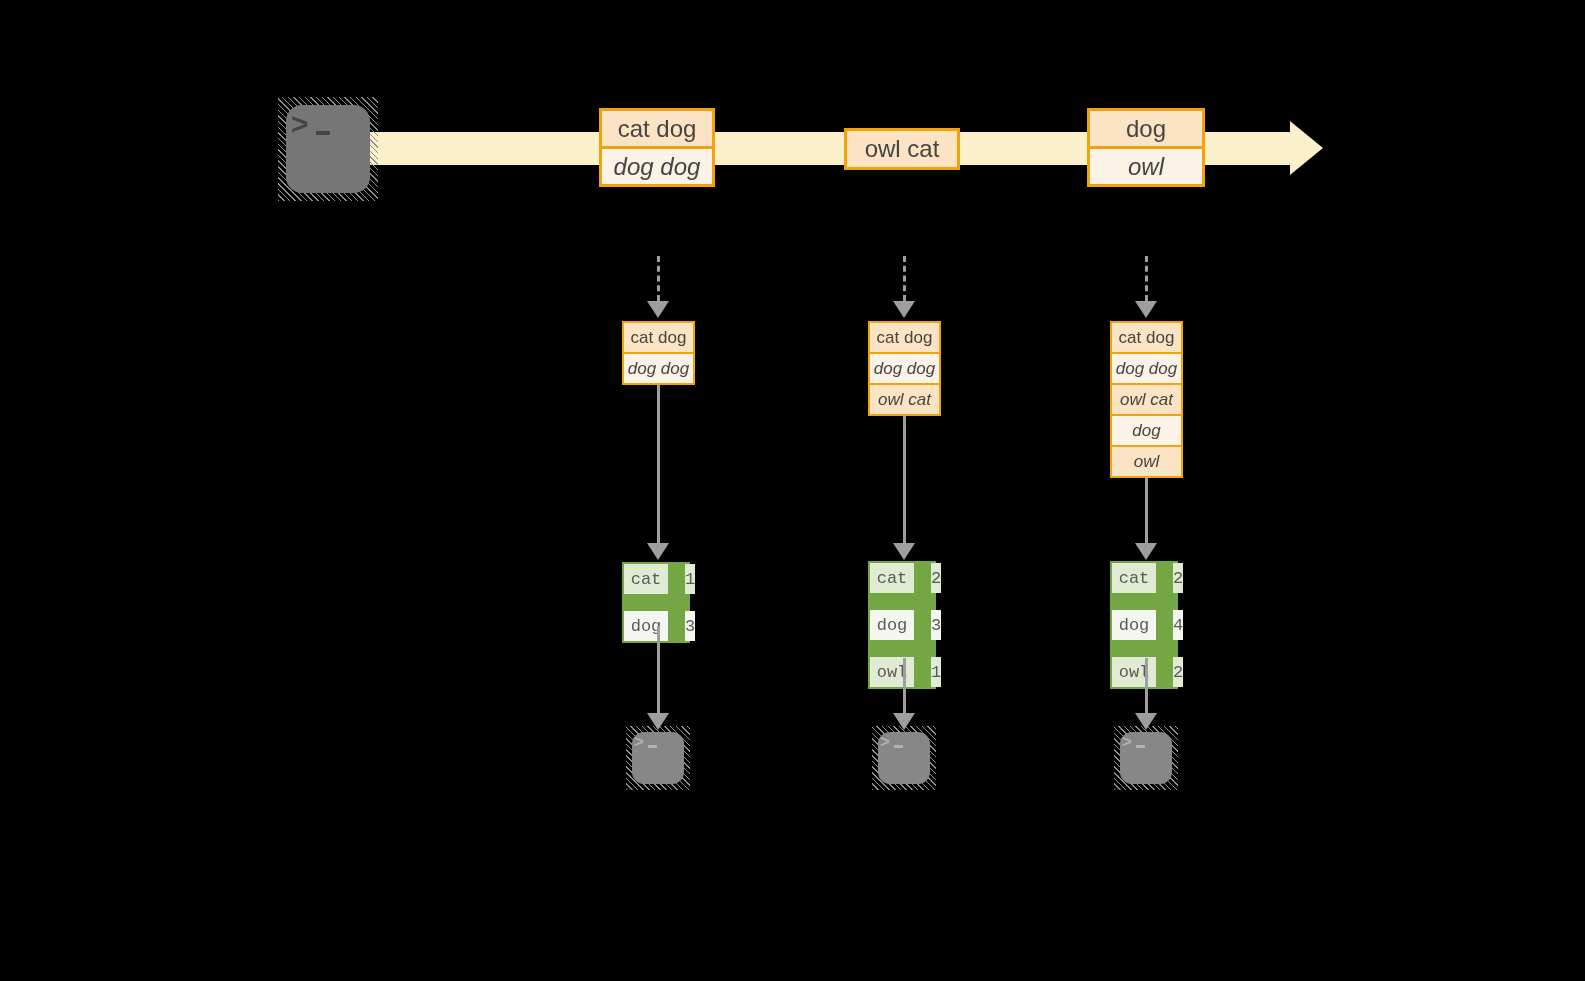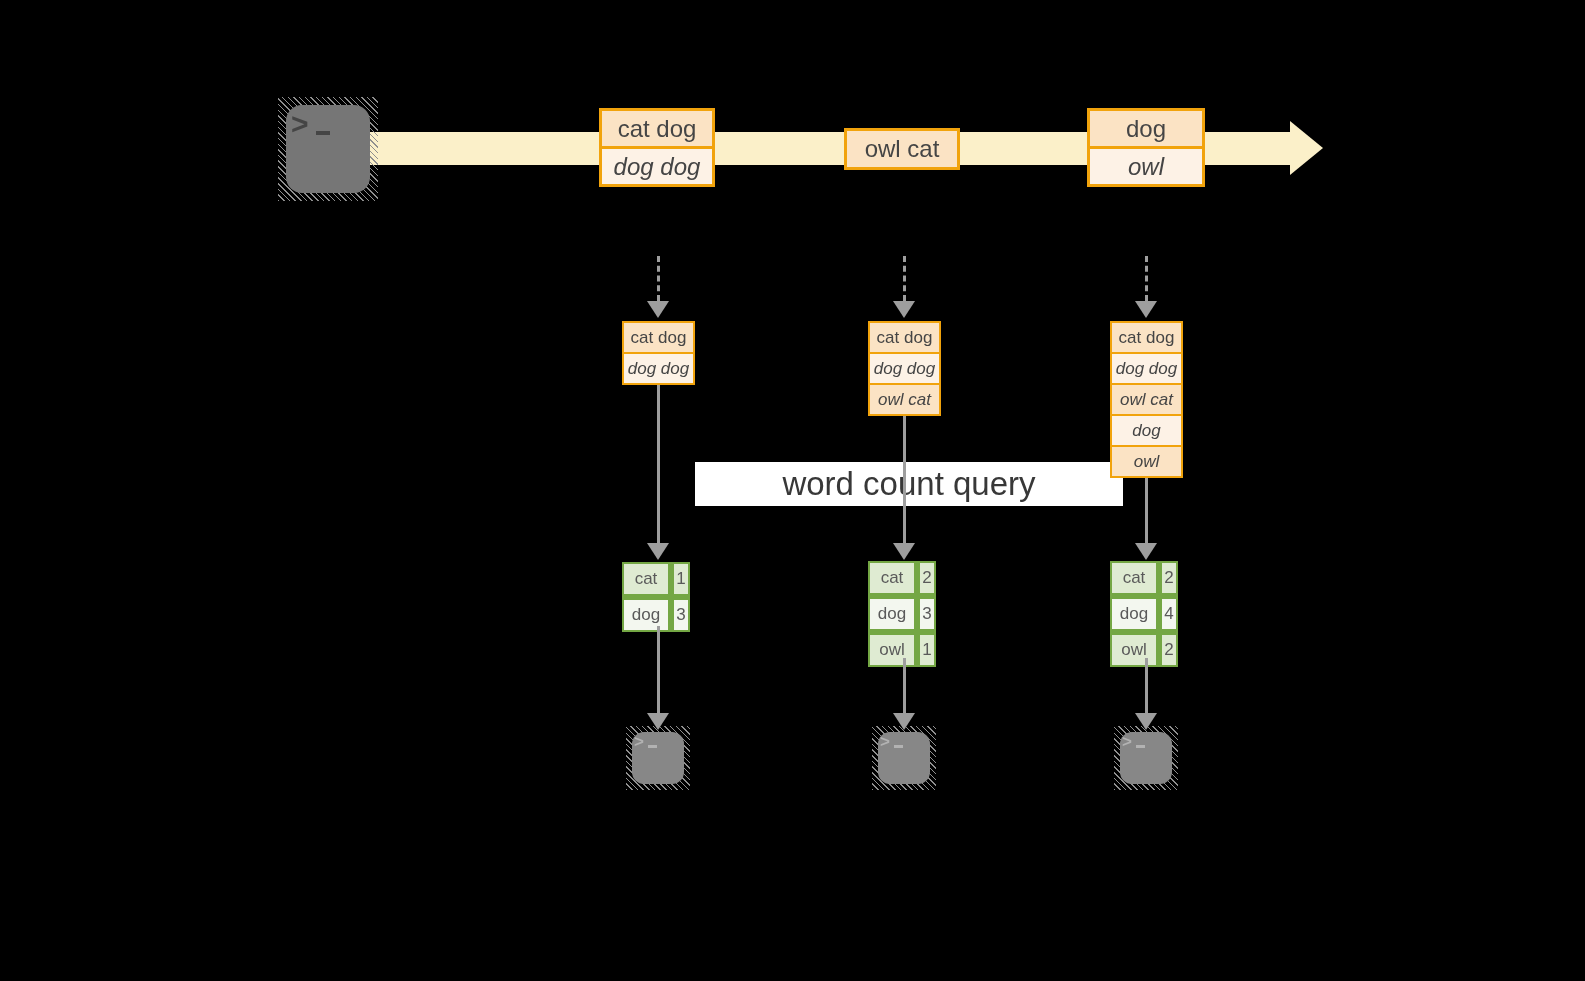--- a/index.html
+++ b/index.html
@@ -42,21 +42,21 @@
   .arrow{position:absolute;width:24px;display:flex;flex-direction:column;align-items:center;z-index:2;}
   .arrow .line{flex:1;width:0;border-left:3px solid #9e9e9e;}
   .arrow.dashed .line{border-left-style:dashed;}
   .arrow .head{width:0;height:0;border-left:11px solid transparent;border-right:11px solid transparent;border-top:17px solid #9e9e9e;}
   .arrow.over{z-index:4;}
   
   .query-label{position:absolute;left:695px;top:462px;width:428px;height:44px;background:#ffffff;
     color:#383838;font-size:33px;line-height:44px;text-align:center;z-index:1;}
   
   .gtable{position:absolute;box-sizing:border-box;width:68px;border:2px solid #74a744;background:#74a744;
-    display:grid;grid-template-columns:44px 1fr;gap:6px;z-index:3;}
+    display:grid;grid-template-columns:44px 1fr;gap:17px;z-index:3;font-family:Liberation Mono, monospace;}
   .gcell{height:30px;display:flex;align-items:center;justify-content:center;font-size:17px;color:#5a5a5a;}
   .gcell.dark{background:#dfebd2;}
   .gcell.light{background:#f3f7ef;}
 </style>
 </head>
 <body>
 
 <div class="canvas">
 
   <div class="band"></div>
@@ -88,21 +88,20 @@
     </div>
   <div class="arrow dashed" style="left:892px;top:256px;height:62px;">
       <i class="line"></i>
       <i class="head"></i>
     </div>
   <div class="arrow dashed" style="left:1134px;top:256px;height:62px;">
       <i class="line"></i>
       <i class="head"></i>
     </div>
 
-  <div class="query-label">word count query</div>
 
   <div class="obox stack" style="left:622px;top:321px;width:73px;">
     <div class="cell dark">cat dog</div>
     <div class="cell light">dog dog</div>
   </div>
   <div class="obox stack" style="left:868px;top:321px;width:73px;">
     <div class="cell dark">cat dog</div>
     <div class="cell light">dog dog</div>
     <div class="cell dark">owl cat</div>
   </div>

